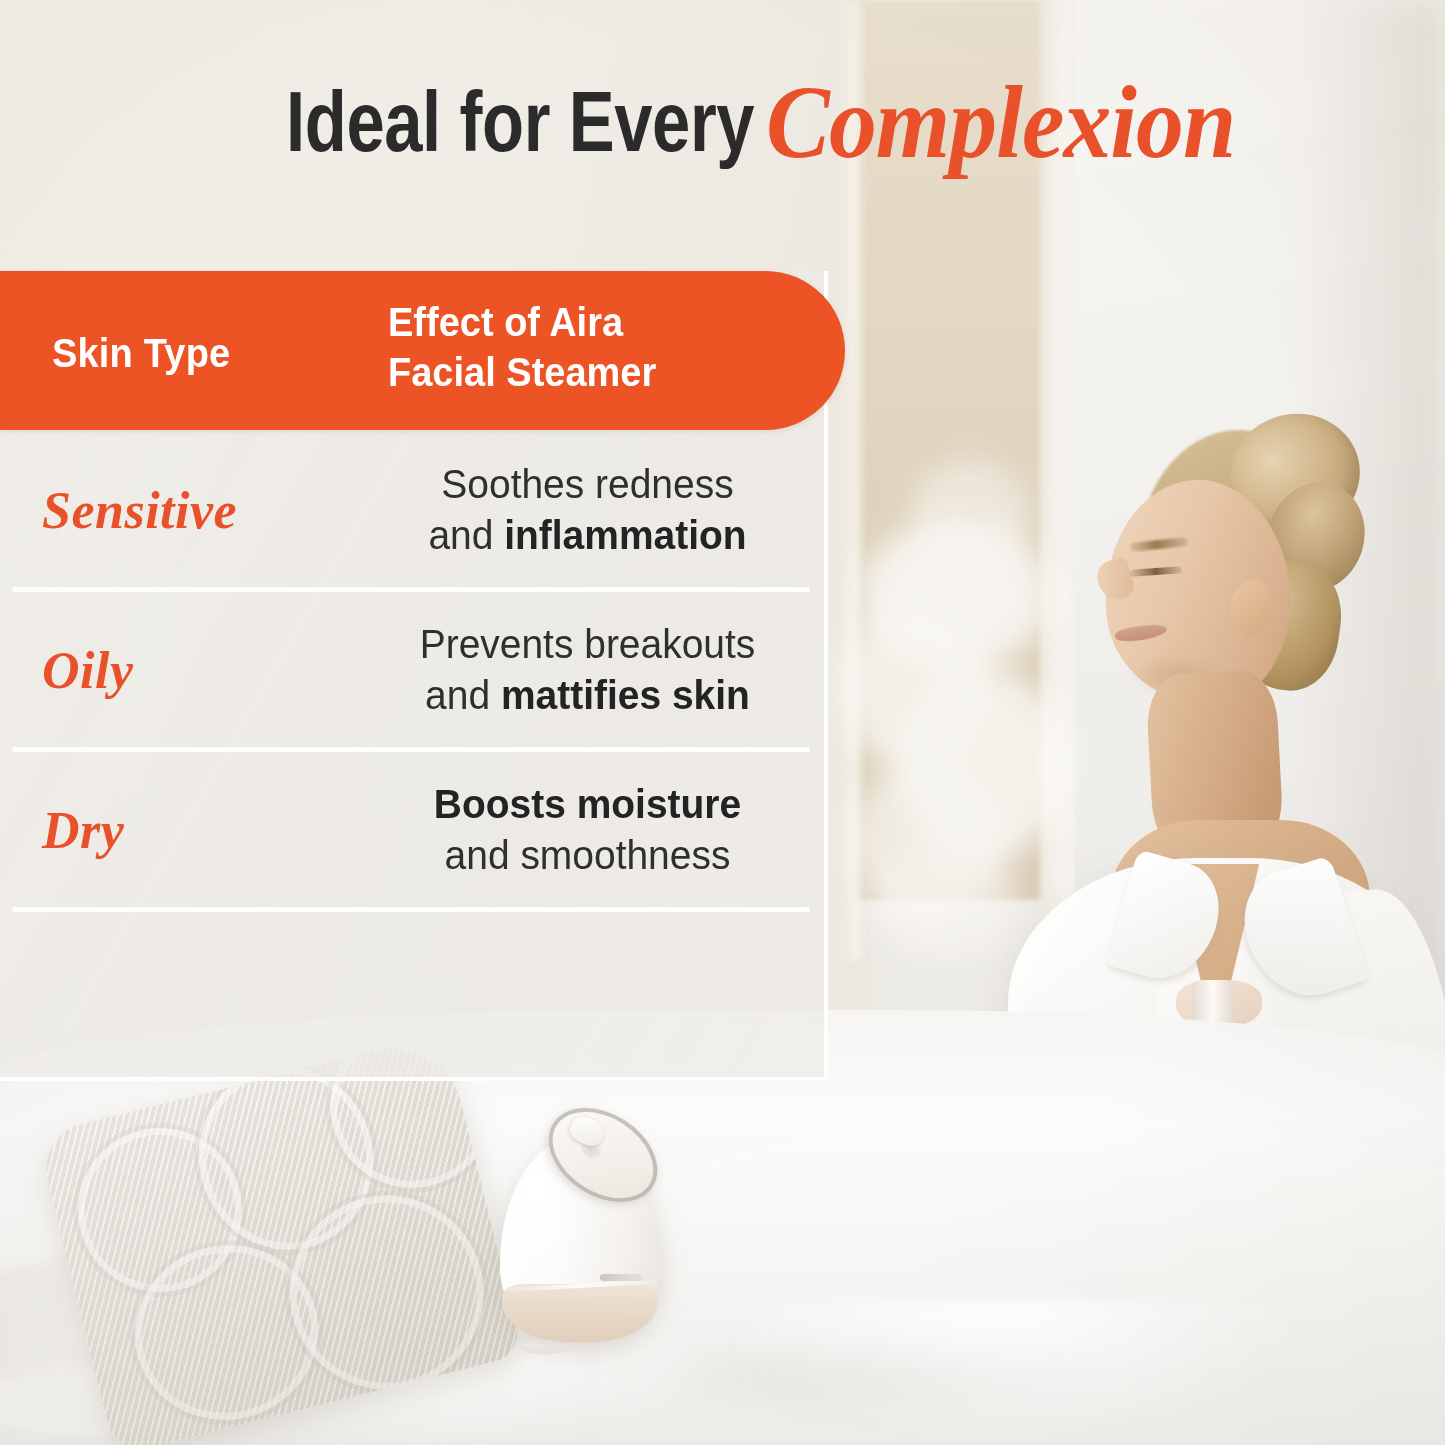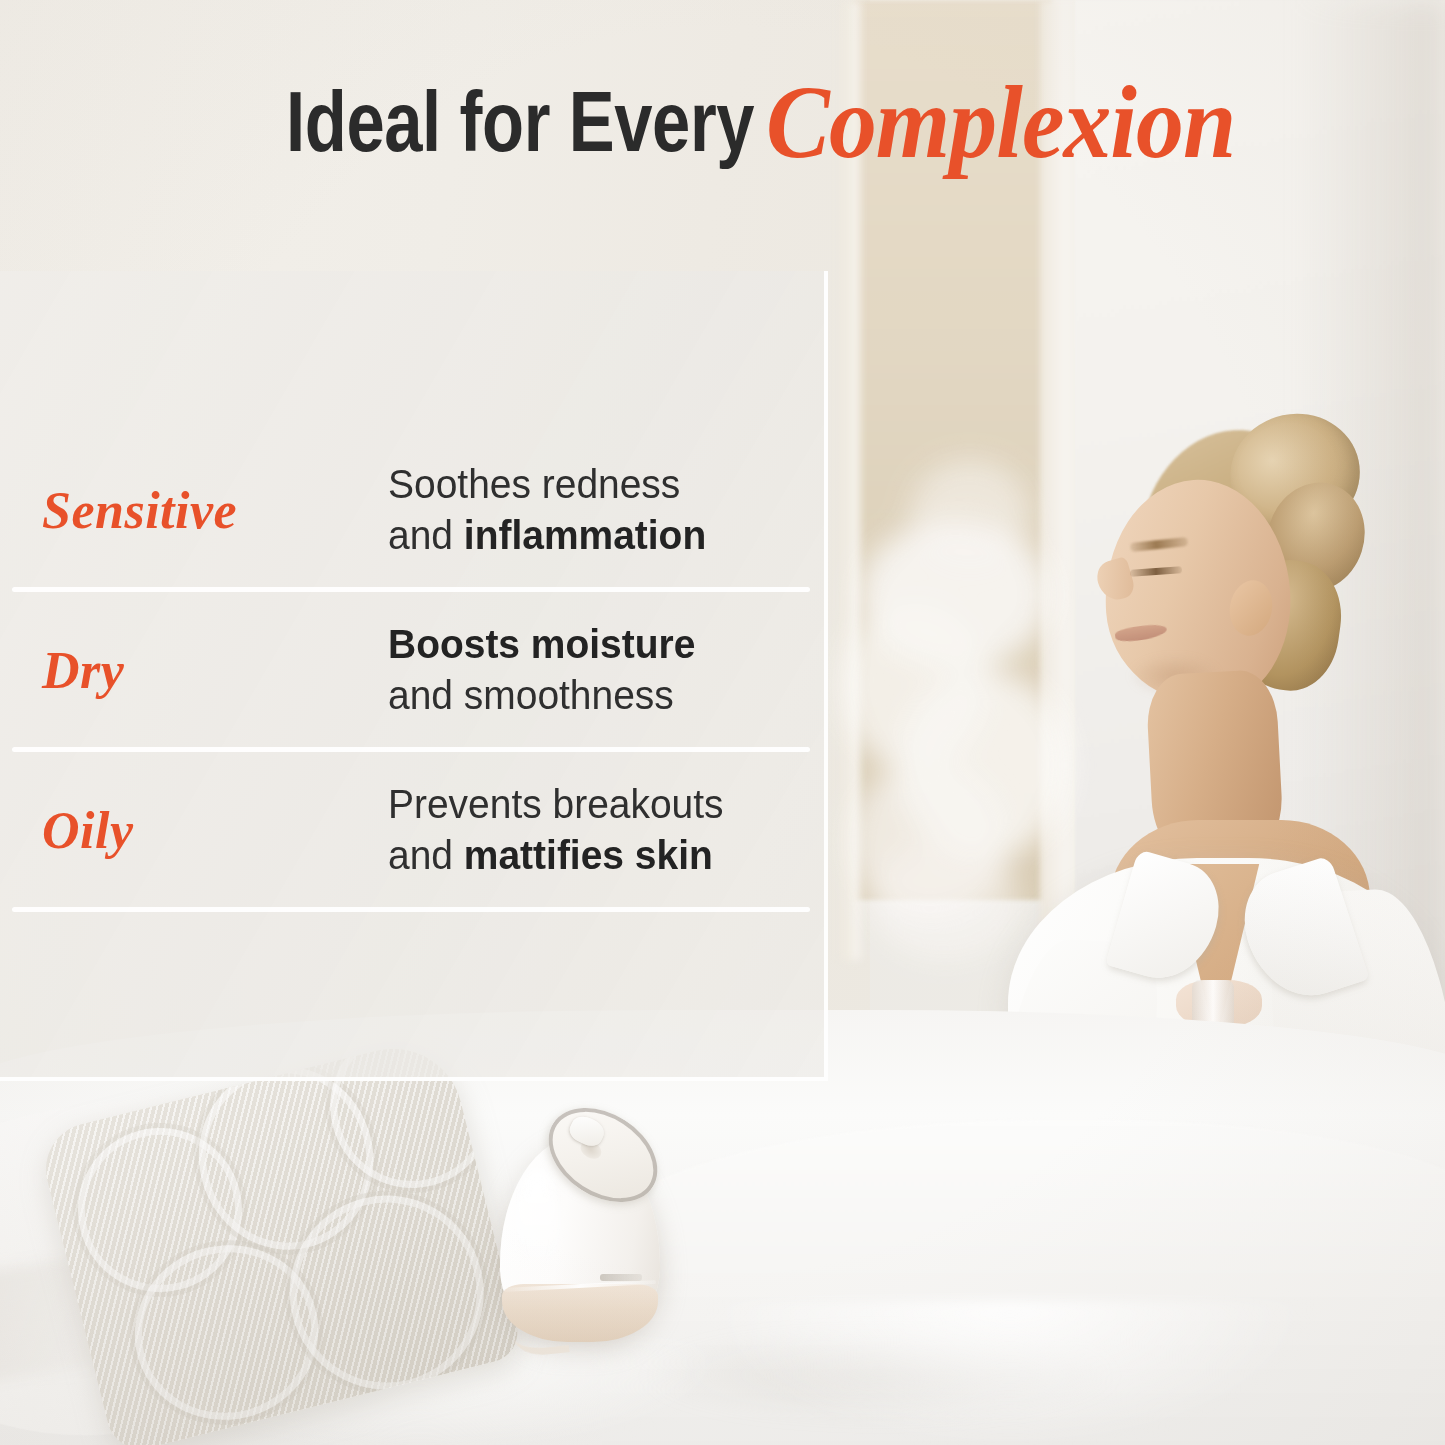--- a/index.html
+++ b/index.html
@@ -372,21 +372,21 @@
     font-weight:700;font-size:40px;color:#ffffff;letter-spacing:.2px;
     transform:scaleX(.95);transform-origin:left center;
   }
   .th-effect{
     position:absolute;left:388px;top:26px;width:380px;
     font-weight:700;font-size:40px;line-height:50px;color:#ffffff;
     transform:scaleX(.95);transform-origin:left center;
   }
 
   .rows{position:absolute;left:0;top:430px;width:828px;height:651px;}
-  .row{position:relative;height:160px;}
+  .row{position:relative;height:160px;text-align:center;}
   .row .divider{
     position:absolute;left:12px;bottom:-2px;width:798px;height:5px;
     background:#ffffff;border-radius:3px;opacity:.95;
   }
   .row .skin{
     position:absolute;left:42px;top:0;height:160px;
     display:flex;align-items:center;
     font-family:"Liberation Serif", serif;
     font-style:italic;font-weight:700;font-size:52px;color:#e8512a;
     letter-spacing:.5px;
@@ -495,46 +495,53 @@
 
     <div class="vignette"></div>
   </div>
 
   <div class="title">
     <span class="title-a">Ideal for Every</span><span class="title-b">Complexion</span>
   </div>
 
   <div class="panel"></div>
 
+  <div class="thead">
+    <div class="th-skin">Skin Type</div>
+    <div class="th-effect">
+      <div>Effect of Aira</div>
+      <div>Facial Steamer</div>
+    </div>
+  </div>
 
   <div class="rows">
 
     <div class="row">
       <div class="skin">Sensitive</div>
       <div class="effect">
         <div><span class="r">Soothes redness</span></div>
         <div><span class="r">and </span><span class="b">inflammation</span></div>
       </div>
       <div class="divider"></div>
     </div>
 
     <div class="row">
+      <div class="skin">Oily</div>
+      <div class="effect">
+        <div><span class="r">Prevents breakouts</span></div>
+        <div><span class="r">and </span><span class="b">mattifies skin</span></div>
+      </div>
+      <div class="divider"></div>
+    </div>
+
+    <div class="row">
       <div class="skin">Dry</div>
       <div class="effect">
         <div><span class="b">Boosts moisture</span></div>
         <div><span class="r">and smoothness</span></div>
       </div>
       <div class="divider"></div>
     </div>
 
-    <div class="row">
-      <div class="skin">Oily</div>
-      <div class="effect">
-        <div><span class="r">Prevents breakouts</span></div>
-        <div><span class="r">and </span><span class="b">mattifies skin</span></div>
-      </div>
-      <div class="divider"></div>
-    </div>
-
 
   </div>
 
 </div>
 
 </body></html>

